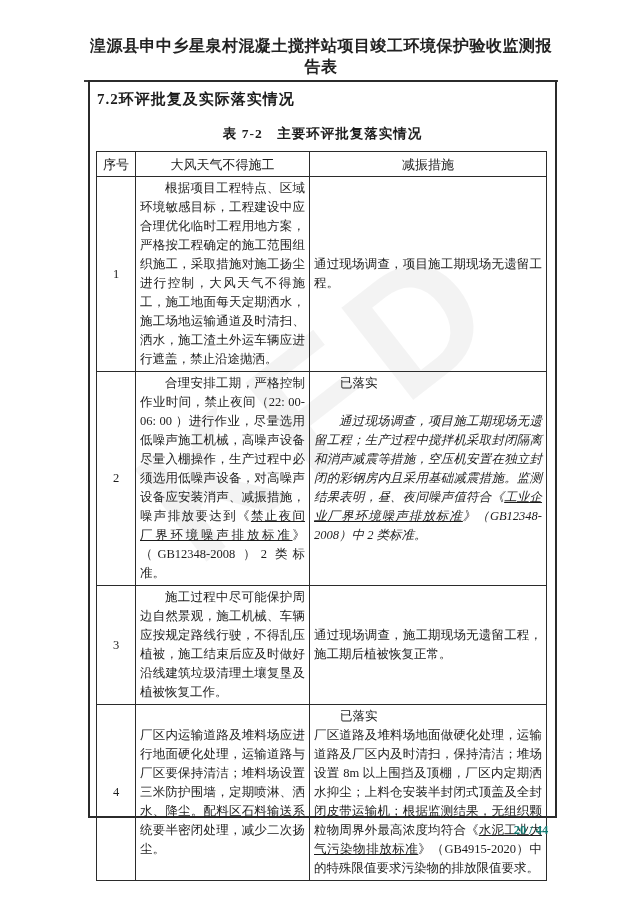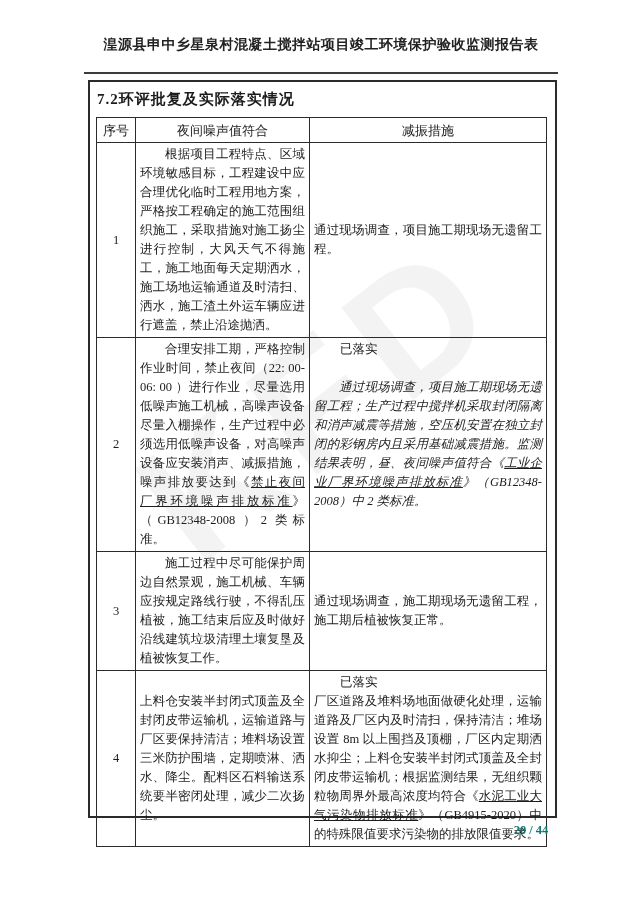--- a/index.html
+++ b/index.html
@@ -7,23 +7,23 @@
   body {
     width:640px; height:905px;
     background:#ffffff;
     font-family:"Liberation Serif","DejaVu Serif",serif;
     color:#1c1c1c;
     position:relative;
     overflow:hidden;
   }
   .doc-header {
     position:absolute; top:36px; left:84px; width:474px;
-    text-align:center; font-size:14px; font-weight:bold;
+    text-align:center; font-size:16px; font-weight:bold;
     letter-spacing:0.5px; color:#222;
-    padding-bottom:18px;
+    padding-bottom:2px;
     border-bottom:2px solid #3c3c3c;
   }
   .watermark {
     position:absolute; left:30px; top:300px; width:580px;
     text-align:center;
     font-family:"Liberation Sans",sans-serif;
     font-size:170px; font-weight:bold; letter-spacing:18px;
     color:#000; opacity:0.045;
     transform:rotate(-38deg);
     pointer-events:none; user-select:none;
@@ -74,31 +74,32 @@
 </style>
 </head>
 <body>
 
 <div class="watermark">KFD</div>
 
 <div class="doc-header">湟源县申中乡星泉村混凝土搅拌站项目竣工环境保护验收监测报告表</div>
 
 <div class="frame">
   <div class="section-title">7.2环评批复及实际落实情况</div>
+  <div class="table-caption">表 7-2　主要环评批复落实情况</div>
 
   <table class="review">
     <colgroup>
       <col style="width:39px">
       <col style="width:174px">
       <col style="width:237px">
     </colgroup>
     <tbody>
         <tr>
       <th>序号</th>
-      <th>夜间噪声值符合</th>
+      <th>大风天气不得施工</th>
       <th>减振措施</th>
     </tr>
 
     <tr>
       <td class="no-cell" style="height:176px">1</td>
       <td class="vtop">
         <p class="req indent">根据项目工程特点、区域环境敏感目标，工程建设中应合理优化临时工程用地方案，严格按工程确定的施工范围组织施工，采取措施对施工扬尘进行控制，大风天气不得施工，施工地面每天定期洒水，施工场地运输通道及时清扫、 洒水，施工渣土外运车辆应进行遮盖，禁止沿途抛洒。</p>
       </td>
       <td class="vmid">
         <p class="req">通过现场调查，项目施工期现场无遗留工程。</p>
@@ -122,21 +123,21 @@
         <p class="req indent">施工过程中尽可能保护周边自然景观，施工机械、车辆应按规定路线行驶，不得乱压植被，施工结束后应及时做好沿线建筑垃圾清理土壤复垦及植被恢复工作。</p>
       </td>
       <td class="vmid">
         <p class="req">通过现场调查，施工期现场无遗留工程，施工期后植被恢复正常。</p>
       </td>
     </tr>
 
     <tr>
       <td class="no-cell" style="height:166px">4</td>
       <td class="vmid">
-        <p class="req">上料仓安装半封闭式顶盖及全封闭皮带运输机，运输道路与厂区要保持清洁；堆料场设置三米防护围墙，定期喷淋、洒水、降尘。配料区石料输送系统要半密闭处理，减少二次扬尘。</p>
+        <p class="req">厂区内运输道路及堆料场应进行地面硬化处理，运输道路与厂区要保持清洁；堆料场设置三米防护围墙，定期喷淋、洒水、降尘。配料区石料输送系统要半密闭处理，减少二次扬尘。</p>
       </td>
       <td class="vtop">
         <p class="status">已落实</p>
         <p class="req"><span>厂区道路及堆料场地面做硬化处理，运输道路及厂区内及时清扫，保持清洁；堆场设置 8m 以上围挡及顶棚，厂区内定期洒水抑尘；上料仓安装半封闭式顶盖及全封闭皮带运输机；根据监测结果，无组织颗粒物周界外最高浓度均符合《</span><span class="u">水泥工业大气污染物排放标准</span><span>》（GB4915-2020）中的特殊限值要求污染物的排放限值要求。</span></p>
       </td>
     </tr>
   </tbody>
     </table>
 </div>
 

